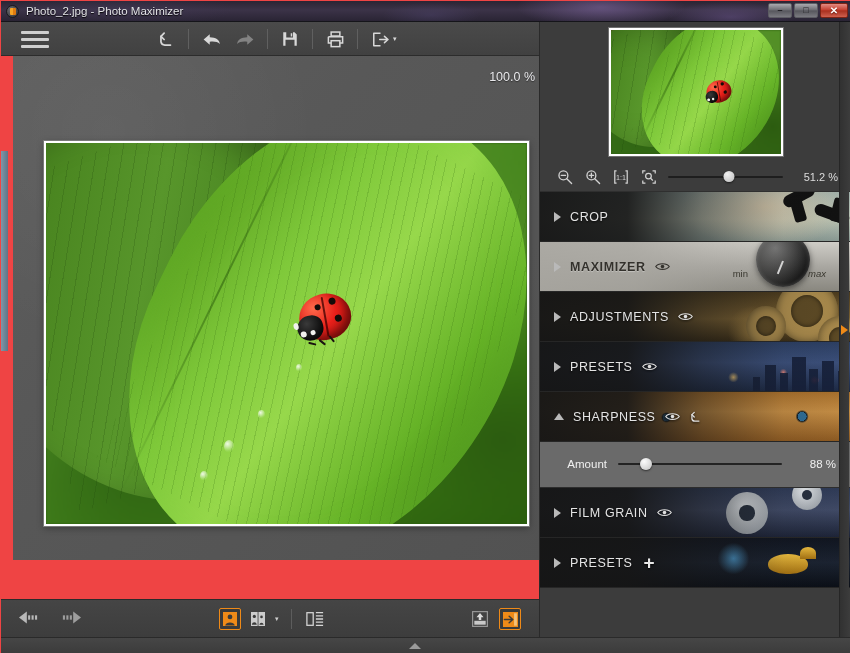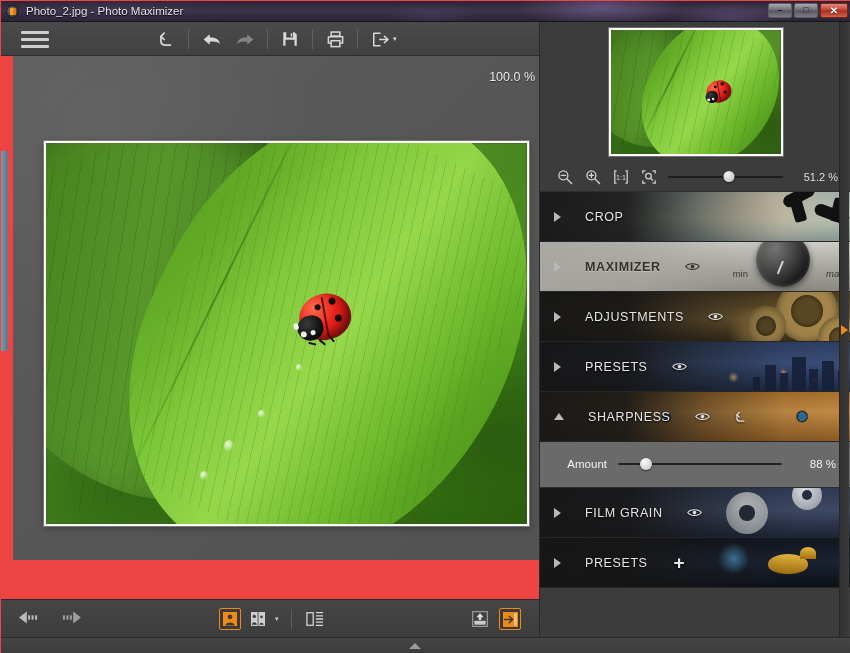--- a/index.html
+++ b/index.html
@@ -225,21 +225,21 @@
     padding-left:14px; overflow:hidden; border-bottom:1px solid #262626;
   }
   .sh-bg { position:absolute; inset:0; }
   .sh-fade {
     position:absolute; inset:0;
     background:linear-gradient(90deg, rgba(22,22,22,.97) 0%, rgba(22,22,22,.92) 28%, rgba(22,22,22,.45) 52%, rgba(22,22,22,.08) 78%, rgba(22,22,22,0) 100%);
   }
   .section-head.light .sh-fade {
     background:linear-gradient(90deg, rgba(168,166,160,.92) 0%, rgba(168,166,160,.80) 30%, rgba(168,166,160,.30) 58%, rgba(168,166,160,0) 85%);
   }
-  .sh-row { position:relative; display:flex; align-items:center; gap:24px; z-index:2; }
+  .sh-row { position:relative; display:flex; align-items:center; gap:9px; z-index:2; }
   .tri {
     width:0; height:0; border-top:5px solid transparent; border-bottom:5px solid transparent;
     border-left:7px solid #b9b9b9;
   }
   .tri.open {
     border-left:5px solid transparent; border-right:5px solid transparent;
     border-bottom:7px solid #b9b9b9; border-top:none;
   }
   .sh-label { font-size:12.5px; letter-spacing:.6px; color:#e4e4e4; text-shadow:0 1px 2px rgba(0,0,0,.75); }
   .section-head.light .sh-label { color:#33312c; text-shadow:0 1px 1px rgba(255,255,255,.35);font-weight:bold; }
@@ -597,21 +597,21 @@
           <div class="sh-label">CROP</div>
         </div>
       </div>
 
       <div class="section-head light">
         <div class="sh-bg bg-max">
           <div class="knob-dial"></div>
         </div>
         <div class="sh-fade"></div>
         <span class="minmax" style="right:104px;top:26px;">min</span>
-        <span class="minmax" style="right:8px;top:26px;font-style:italic;">max</span>
+        <span class="minmax" style="right:26px;top:26px;font-style:italic;">max</span>
         <div class="sh-row">
           <div class="tri"></div>
           <div class="sh-label">MAXIMIZER</div>
           <span class="eye">
             <svg width="15" height="11" viewBox="0 0 20 13" fill="none" stroke="currentColor" stroke-width="1.5">
               <path d="M1 6.5 C4 1.5 16 1.5 19 6.5 C16 11.5 4 11.5 1 6.5 Z"></path>
                 <circle cx="10" cy="6.5" r="2.4" fill="currentColor" stroke="none"></circle>
             </svg>
           </span>
         </div>

